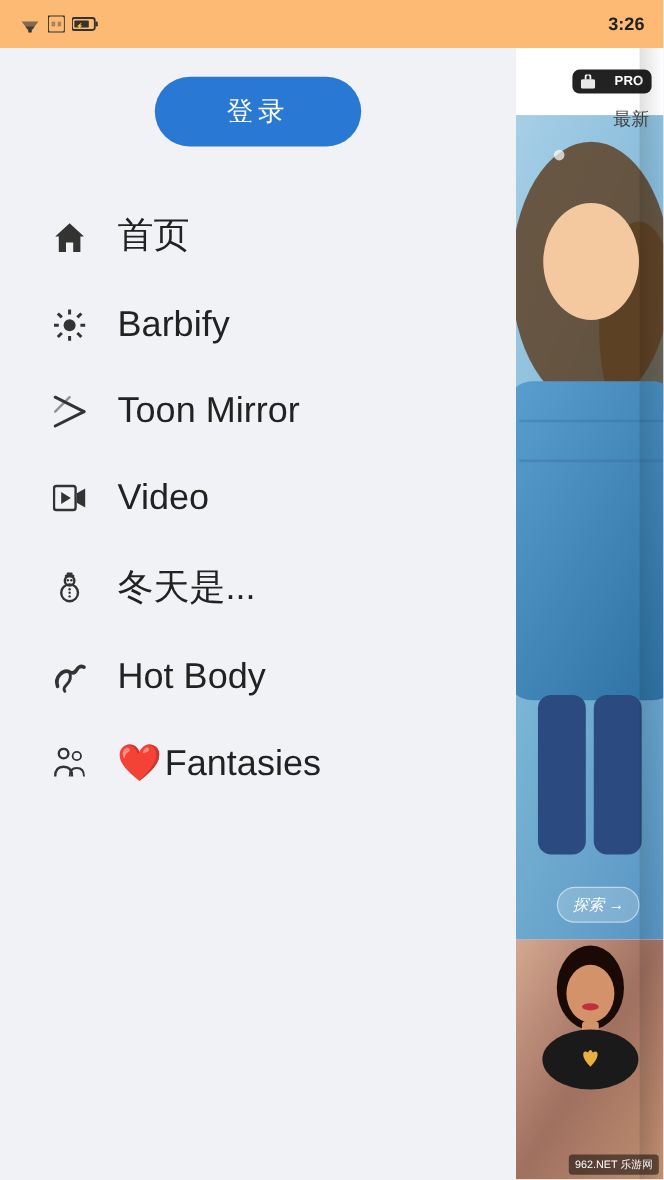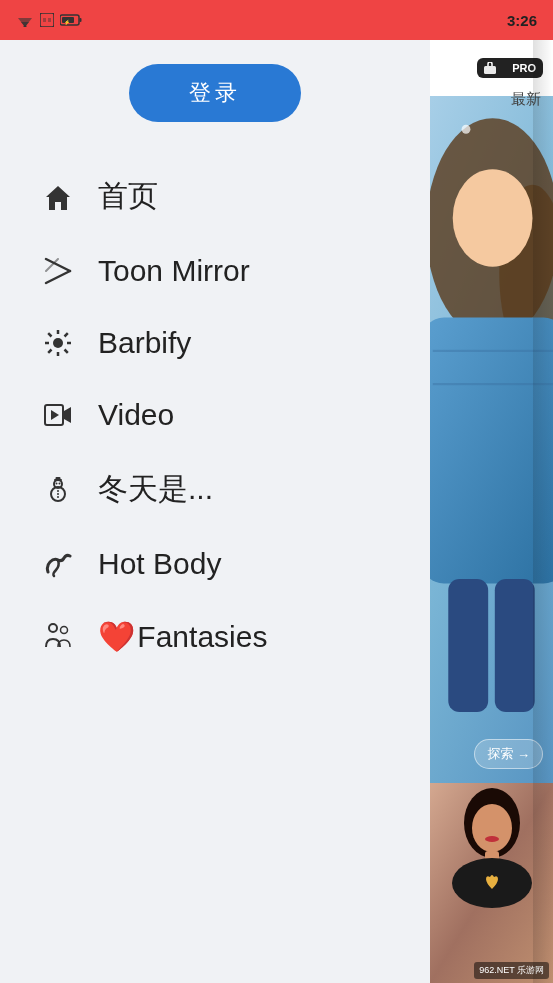--- a/index.html
+++ b/index.html
@@ -11,21 +11,21 @@
       font-family: -apple-system, 'PingFang SC', 'Microsoft YaHei', sans-serif;
       position: relative;
       background: #f0f2f5;
     }
 
     
     .status-bar {
       position: absolute;
       top: 0; left: 0; right: 0;
       height: 40px;
-      background: #ef4444;
+      background: #fdba74;
       display: flex;
       align-items: center;
       justify-content: flex-end;
       padding: 0 16px;
       z-index: 30;
     }
     .status-bar-left {
       position: absolute;
       left: 16px;
       display: flex;
@@ -220,43 +220,43 @@
             <polygon points="14,2 2,13 5,13 5,26 11,26 11,18 17,18 17,26 23,26 23,13 26,13" fill="#333"></polygon>
           </svg>
         </div>
         <span class="nav-label">首页</span>
       </li>
 
 
       <li class="nav-item">
         <div class="nav-icon">
           <svg width="28" height="28" viewBox="0 0 28 28">
-            <line x1="2" y1="2" x2="26" y2="14" stroke="#333" stroke-width="2.5" stroke-linecap="round"></line>
-            <line x1="2" y1="26" x2="26" y2="14" stroke="#333" stroke-width="2.5" stroke-linecap="round"></line>
-            <line x1="14" y1="2" x2="2" y2="14" stroke="#333" stroke-width="2" stroke-linecap="round" opacity="0.5"></line>
-          </svg>
-        </div>
-        <span class="nav-label">Toon Mirror</span>
-      </li>
-
-      <li class="nav-item">
-        <div class="nav-icon">
-          <svg width="28" height="28" viewBox="0 0 28 28">
             <circle cx="14" cy="14" r="5" fill="#333"></circle>
             <line x1="14" y1="1" x2="14" y2="5" stroke="#333" stroke-width="2.5"></line>
             <line x1="14" y1="23" x2="14" y2="27" stroke="#333" stroke-width="2.5"></line>
             <line x1="1" y1="14" x2="5" y2="14" stroke="#333" stroke-width="2.5"></line>
             <line x1="23" y1="14" x2="27" y2="14" stroke="#333" stroke-width="2.5"></line>
             <line x1="4.2" y1="4.2" x2="7.5" y2="7.5" stroke="#333" stroke-width="2.5"></line>
             <line x1="20.5" y1="20.5" x2="23.8" y2="23.8" stroke="#333" stroke-width="2.5"></line>
             <line x1="23.8" y1="4.2" x2="20.5" y2="7.5" stroke="#333" stroke-width="2.5"></line>
             <line x1="4.2" y1="23.8" x2="7.5" y2="20.5" stroke="#333" stroke-width="2.5"></line>
           </svg>
         </div>
         <span class="nav-label">Barbify</span>
+      </li>
+
+      <li class="nav-item">
+        <div class="nav-icon">
+          <svg width="28" height="28" viewBox="0 0 28 28">
+            <line x1="2" y1="2" x2="26" y2="14" stroke="#333" stroke-width="2.5" stroke-linecap="round"></line>
+            <line x1="2" y1="26" x2="26" y2="14" stroke="#333" stroke-width="2.5" stroke-linecap="round"></line>
+            <line x1="14" y1="2" x2="2" y2="14" stroke="#333" stroke-width="2" stroke-linecap="round" opacity="0.5"></line>
+          </svg>
+        </div>
+        <span class="nav-label">Toon Mirror</span>
       </li>
 
       <li class="nav-item">
         <div class="nav-icon">
           <svg width="28" height="24" viewBox="0 0 28 24">
             <rect x="1" y="2" width="18" height="20" rx="2" fill="none" stroke="#333" stroke-width="2"></rect>
             <polygon points="20,8 27,4 27,20 20,16" fill="#333"></polygon>
             <polygon points="7,7 7,17 15,12" fill="#333"></polygon>
           </svg>
         </div>
@@ -362,21 +362,21 @@
         <rect x="42" y="218" width="18" height="60" rx="5" fill="#2a4a80"></rect>
         <rect x="63" y="218" width="18" height="60" rx="5" fill="#2a4a80"></rect>
 
         <circle cx="20" cy="30" r="4" fill="#fff" opacity="0.6"></circle>
         <circle cx="100" cy="20" r="3" fill="#fff" opacity="0.5"></circle>
         <circle cx="50" cy="15" r="2" fill="#fff" opacity="0.7"></circle>
         <circle cx="10" cy="80" r="3" fill="#fff" opacity="0.4"></circle>
         <circle cx="110" cy="70" r="4" fill="#fff" opacity="0.5"></circle>
       </svg>
       
-      <div style="position:absolute; bottom:14px; right:10px;">
+      <div style="position:absolute; bottom:14px; right:20px;font-style:italic;">
         <div style="background:rgba(255,255,255,0.2);border:1px solid rgba(255,255,255,0.5);border-radius:20px;color:#fff;padding:5px 12px;font-size:13px;cursor:pointer;">探索 →</div>
       </div>
     </div>
 
     <div class="card-bottom">
       <svg width="100%" height="100%" viewBox="0 0 123 200" preserveAspectRatio="xMidYMid slice">
         <defs>
           <linearGradient id="bgGrad2" x1="0%" y1="0%" x2="100%" y2="100%">
             <stop offset="0%" style="stop-color:#d4a890"></stop>
             <stop offset="50%" style="stop-color:#a07060"></stop>

